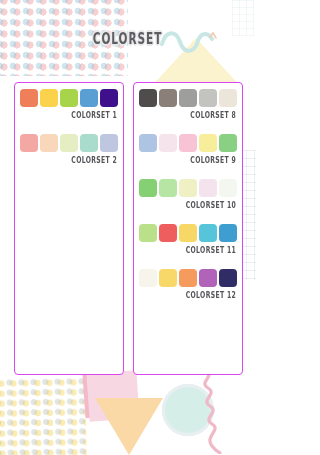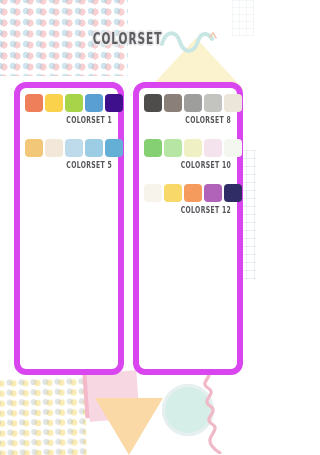--- a/index.html
+++ b/index.html
@@ -96,21 +96,21 @@
     text-shadow:
       1.6px 0 0 #e9e9ea, -1.6px 0 0 #e9e9ea,
       0 1.6px 0 #e9e9ea, 0 -1.6px 0 #e9e9ea,
       1.2px 1.2px 0 #e9e9ea, -1.2px 1.2px 0 #e9e9ea,
       1.2px -1.2px 0 #e9e9ea, -1.2px -1.2px 0 #e9e9ea;
   }
 
   
   .card{
     position:absolute;top:82px;
-    border:6px solid #d946ef;border-radius:12px;
+    border:1px solid #d946ef;border-radius:4px;
     background:#ffffff;
     box-sizing:border-box;
     z-index:4;
   }
   #card-left{left:14px;width:110px;height:293px;}
   #card-right{left:133px;width:110px;height:293px;}
 
   .set-row{
     position:relative;height:45px;padding:6px 5px 0 5px;box-sizing:border-box;
   }
@@ -159,53 +159,73 @@
       <div class="sw" style="background: rgb(238, 127, 90);"></div>
       <div class="sw" style="background: rgb(251, 210, 75);"></div>
       <div class="sw" style="background: rgb(168, 212, 74);"></div>
       <div class="sw" style="background: rgb(90, 159, 212);"></div>
       <div class="sw" style="background: rgb(62, 16, 140);"></div>
     </div>
     <div class="set-label">COLORSET 1</div>
   </div>
   <div class="set-row">
     <div class="swatches">
-      <div class="sw" style="background: rgb(242, 200, 120);"></div>
-      <div class="sw" style="background: rgb(243, 231, 218);"></div>
-      <div class="sw" style="background: rgb(190, 219, 236);"></div>
-      <div class="sw" style="background: rgb(157, 205, 228);"></div>
-      <div class="sw" style="background: rgb(99, 175, 214);"></div>
-    </div>
-    <div class="set-label">COLORSET 5</div>
+      <div class="sw" style="background: rgb(244, 168, 164);"></div>
+      <div class="sw" style="background: rgb(248, 215, 186);"></div>
+      <div class="sw" style="background: rgb(228, 238, 194);"></div>
+      <div class="sw" style="background: rgb(170, 220, 206);"></div>
+      <div class="sw" style="background: rgb(191, 198, 223);"></div>
+    </div>
+    <div class="set-label">COLORSET 2</div>
   </div>
 </div>
 
 <div class="card" id="card-right">
   <div class="set-row">
     <div class="swatches">
       <div class="sw" style="background: rgb(79, 77, 75);"></div>
       <div class="sw" style="background: rgb(139, 128, 121);"></div>
       <div class="sw" style="background: rgb(158, 158, 156);"></div>
       <div class="sw" style="background: rgb(195, 195, 192);"></div>
       <div class="sw" style="background: rgb(236, 229, 218);"></div>
     </div>
     <div class="set-label">COLORSET 8</div>
   </div>
   <div class="set-row">
     <div class="swatches">
+      <div class="sw" style="background: rgb(173, 196, 226);"></div>
+      <div class="sw" style="background: rgb(246, 228, 236);"></div>
+      <div class="sw" style="background: rgb(249, 195, 214);"></div>
+      <div class="sw" style="background: rgb(247, 237, 154);"></div>
+      <div class="sw" style="background: rgb(138, 208, 130);"></div>
+    </div>
+    <div class="set-label">COLORSET 9</div>
+  </div>
+  <div class="set-row">
+    <div class="swatches">
       <div class="sw" style="background: rgb(132, 208, 115);"></div>
       <div class="sw" style="background: rgb(182, 229, 164);"></div>
       <div class="sw" style="background: rgb(239, 240, 196);"></div>
       <div class="sw" style="background: rgb(244, 226, 236);"></div>
       <div class="sw" style="background: rgb(244, 246, 240);"></div>
     </div>
     <div class="set-label">COLORSET 10</div>
   </div>
   <div class="set-row">
     <div class="swatches">
+      <div class="sw" style="background: rgb(187, 224, 138);"></div>
+      <div class="sw" style="background: rgb(238, 94, 94);"></div>
+      <div class="sw" style="background: rgb(247, 215, 101);"></div>
+      <div class="sw" style="background: rgb(86, 197, 218);"></div>
+      <div class="sw" style="background: rgb(62, 158, 208);"></div>
+    </div>
+    <div class="set-label">COLORSET 11</div>
+  </div>
+  <div class="set-row">
+    <div class="swatches">
       <div class="sw" style="background: rgb(247, 244, 236);"></div>
       <div class="sw" style="background: rgb(247, 216, 104);"></div>
       <div class="sw" style="background: rgb(245, 155, 94);"></div>
       <div class="sw" style="background: rgb(176, 99, 184);"></div>
       <div class="sw" style="background: rgb(48, 44, 102);"></div>
     </div>
     <div class="set-label">COLORSET 12</div>
   </div>
 </div>
 

